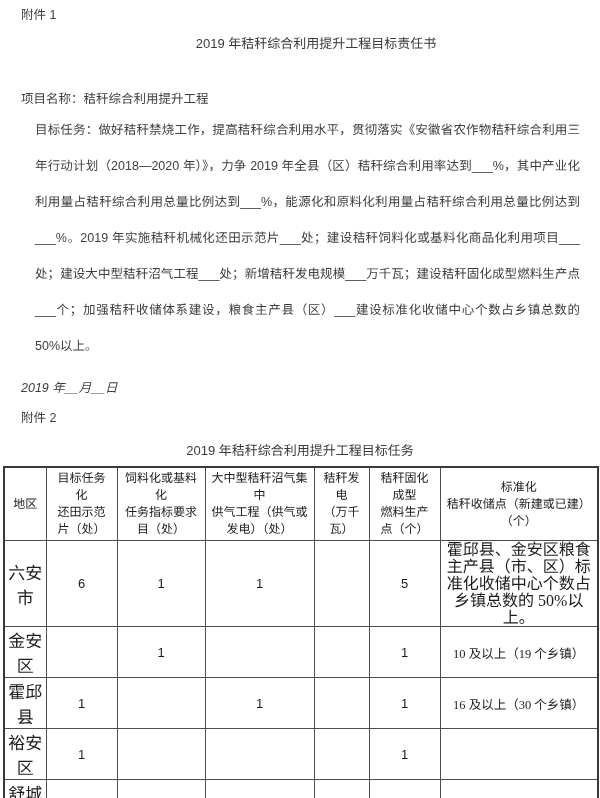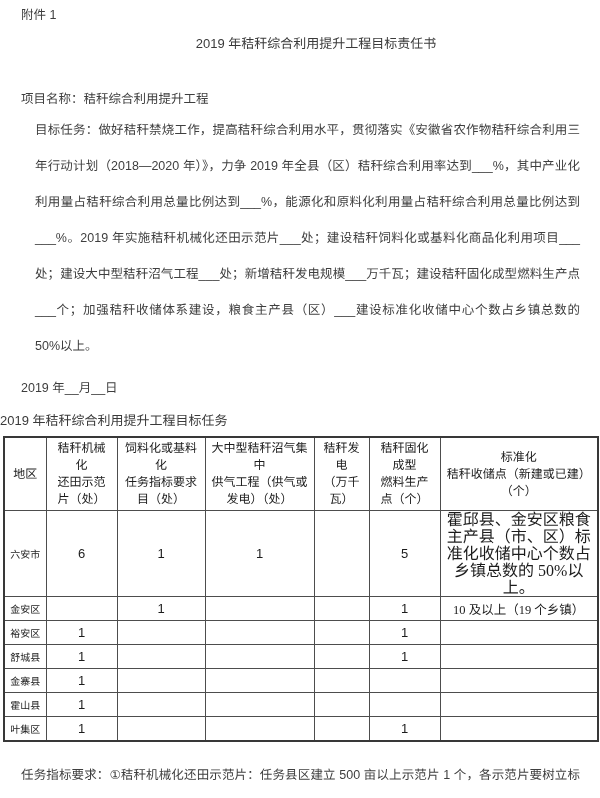--- a/index.html
+++ b/index.html
@@ -45,27 +45,28 @@
     text-align: justify;
     text-justify: inter-ideograph;
   }
   .resp-unit {
     margin: 0 0 0 100px;
     line-height: 18px;
   }
   .date-line {
     margin: 15px 0 0 21px;
     line-height: 18px;
+    font-style: italic;
   }
   .attach-2 {
     margin: 12px 0 0 21px;
   }
   .table-title {
     margin-top: 15px;
-    text-align: left;
+    text-align: center;
     font-size: 13px;
     line-height: 18px;
     color: #3a3a3a;
   }
   table.targets {
     margin: 6px 0 0 3px;
     width: 594px;
     table-layout: fixed;
     border-collapse: collapse;
     font-family: "Liberation Serif", "DejaVu Serif", serif;
@@ -82,21 +83,21 @@
   table.targets th {
     font-weight: normal;
     font-size: 12px;
     line-height: 17px;
     white-space: pre-line;
     height: 72px;
   }
   tr.row-city { height: 73px; }
   tr.row-county { height: 24px; }
   td.cell-region {
-    font-size: 10px;
+    font-size: 17px;
   }
   td.cell-num {
     font-family: "Liberation Sans", "DejaVu Sans", sans-serif;
     font-size: 13px;
   }
   td.cell-note-long {
     text-align: justify;
     text-justify: inter-ideograph;
     font-size: 16px;
     line-height: 17px;
@@ -121,37 +122,38 @@
 
   <div class="doc-title">2019 年秸秆综合利用提升工程目标责任书</div>
 
   <div class="project-line">项目名称：秸秆综合利用提升工程</div>
 
   <div class="task-para">目标任务：做好秸秆禁烧工作，提高秸秆综合利用水平，贯彻落实《安徽省农作物秸秆综合利用三年行动计划（2018—2020 年）》，力争 2019 年全县（区）秸秆综合利用率达到___%，其中产业化利用量占秸秆综合利用总量比例达到___%，能源化和原料化利用量占秸秆综合利用总量比例达到___%。2019 年实施秸秆机械化还田示范片___处；建设秸秆饲料化或基料化商品化利用项目___处；建设大中型秸秆沼气工程___处；新增秸秆发电规模___万千瓦；建设秸秆固化成型燃料生产点___个；加强秸秆收储体系建设，粮食主产县（区）___建设标准化收储中心个数占乡镇总数的 50%以上。</div>
 
 
   <div class="date-line">2019 年__月__日</div>
 
+  <div class="attach-label attach-2">附件 2</div>
 
   <div class="table-title">2019 年秸秆综合利用提升工程目标任务</div>
 
   <table class="targets">
     <colgroup>
       <col style="width:42px">
       <col style="width:71px">
       <col style="width:88px">
       <col style="width:109px">
       <col style="width:55px">
       <col style="width:71px">
       <col style="width:158px">
     </colgroup>
     <tbody>
       <tr>
         <th>地区</th>
-        <th>秸秆机械
+        <th>目标任务
 化
 还田示范
 片（处）</th>
         <th>饲料化或基料
 化
 任务指标要求
 目（处）</th>
         <th>大中型秸秆沼气集
 中
 供气工程（供气或
@@ -182,20 +184,29 @@
       <tr class="row-county">
         <td class="cell-region">金安区</td>
         <td class="cell-num"></td>
         <td class="cell-num">1</td>
         <td class="cell-num"></td>
         <td class="cell-num"></td>
         <td class="cell-num">1</td>
         <td class="cell-note-short">10 及以上（19 个乡镇）</td>
       </tr>
 
+      <tr class="row-county">
+        <td class="cell-region">霍邱县</td>
+        <td class="cell-num">1</td>
+        <td class="cell-num"></td>
+        <td class="cell-num">1</td>
+        <td class="cell-num"></td>
+        <td class="cell-num">1</td>
+        <td class="cell-note-short">16 及以上（30 个乡镇）</td>
+      </tr>
 
       <tr class="row-county">
         <td class="cell-region">裕安区</td>
         <td class="cell-num">1</td>
         <td class="cell-num"></td>
         <td class="cell-num"></td>
         <td class="cell-num"></td>
         <td class="cell-num">1</td>
         <td class="cell-note-short"></td>
       </tr>

